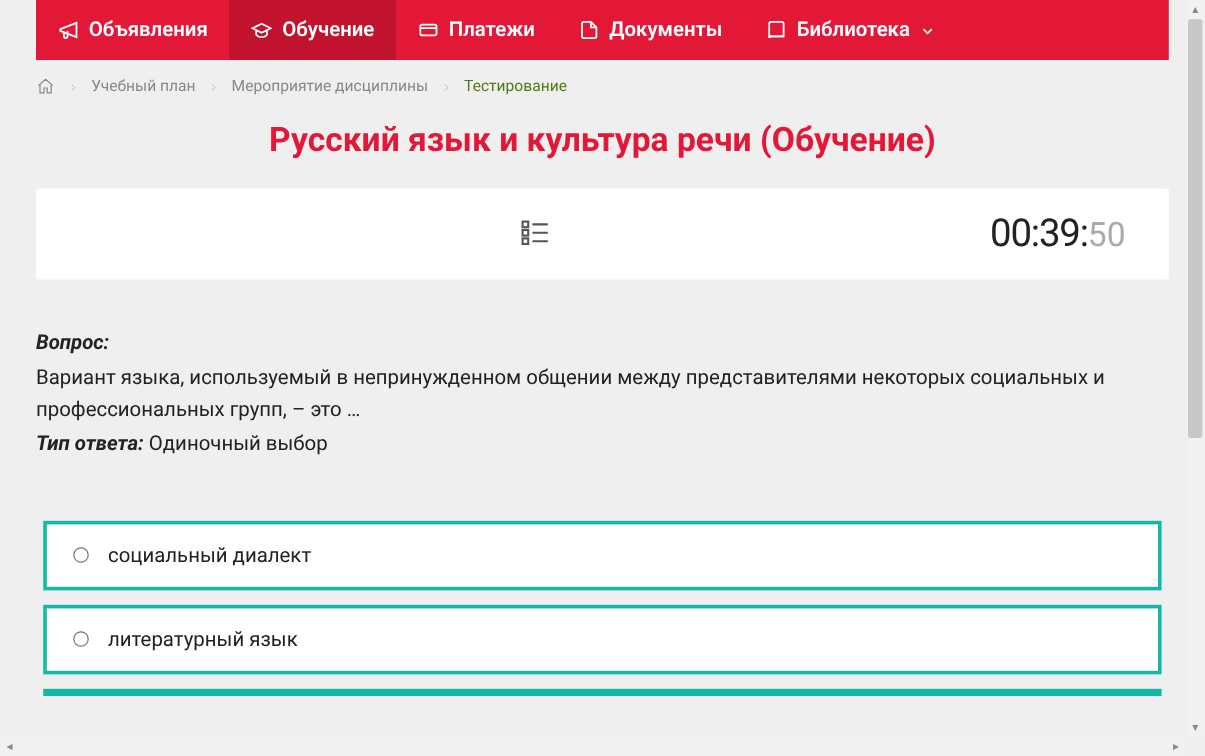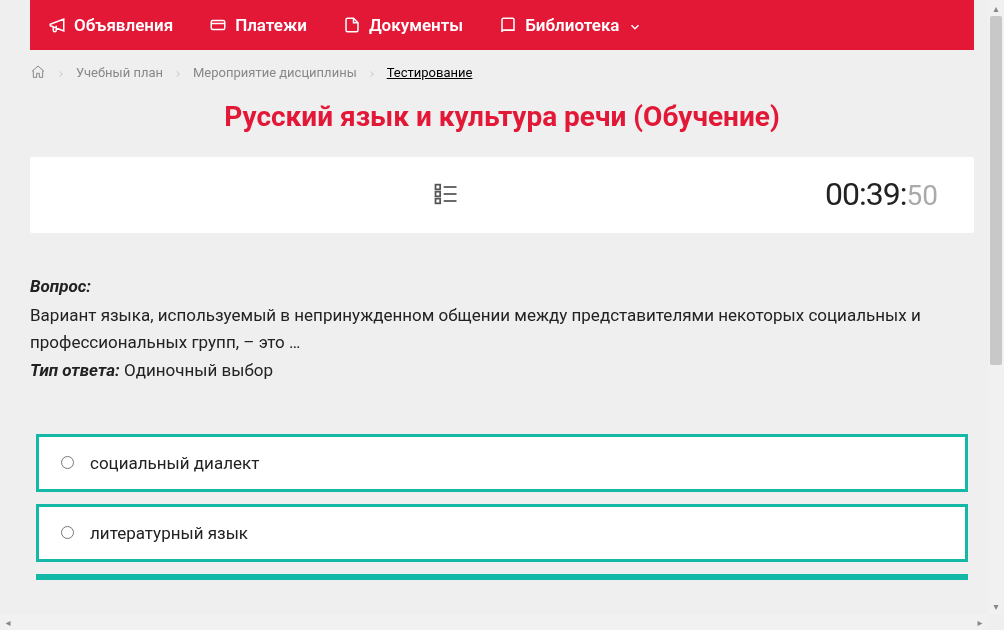--- a/index.html
+++ b/index.html
@@ -63,21 +63,21 @@
       width: 16px;
       height: 16px;
       color: #888;
     }
     .bc-sep {
       width: 10px;
       height: 10px;
       color: #bbb;
     }
     .bc-link { color: #888; cursor: pointer; }
-    .bc-current { color: #000000; text-decoration: underline; }
+    .bc-current { color: #4d7c0f; }
 
     
     .page-title {
       text-align: center;
       color: #e31837;
       font-size: 28px;
       font-weight: 700;
       padding: 10px 0 24px;
     }
 
@@ -271,20 +271,28 @@
 <div class="scroll-wrap">
 
   <div class="topnav">
     <div class="nav-item">
       <span class="nav-icon">
         <svg viewBox="0 0 24 24" fill="none" stroke="currentColor" stroke-width="2">
             <path d="M3 11l18-7v16l-18-7v-2zM11 13v6a2 2 0 0 1-4 0v-4"></path>
           </svg>
       </span>
       <span>Объявления</span>
+    </div>
+    <div class="nav-item active">
+      <span class="nav-icon">
+        <svg viewBox="0 0 24 24" fill="none" stroke="currentColor" stroke-width="2">
+            <path d="M22 10L12 5 2 10l10 5 10-5zM6 12v5c0 1 3 3 6 3s6-2 6-3v-5"></path>
+          </svg>
+      </span>
+      <span>Обучение</span>
     </div>
     <div class="nav-item">
       <span class="nav-icon">
         <svg viewBox="0 0 24 24" fill="none" stroke="currentColor" stroke-width="2">
             <rect x="3" y="6" width="18" height="12" rx="2"></rect>
             <path d="M3 10h18"></path>
           </svg>
       </span>
       <span>Платежи</span>
     </div>

